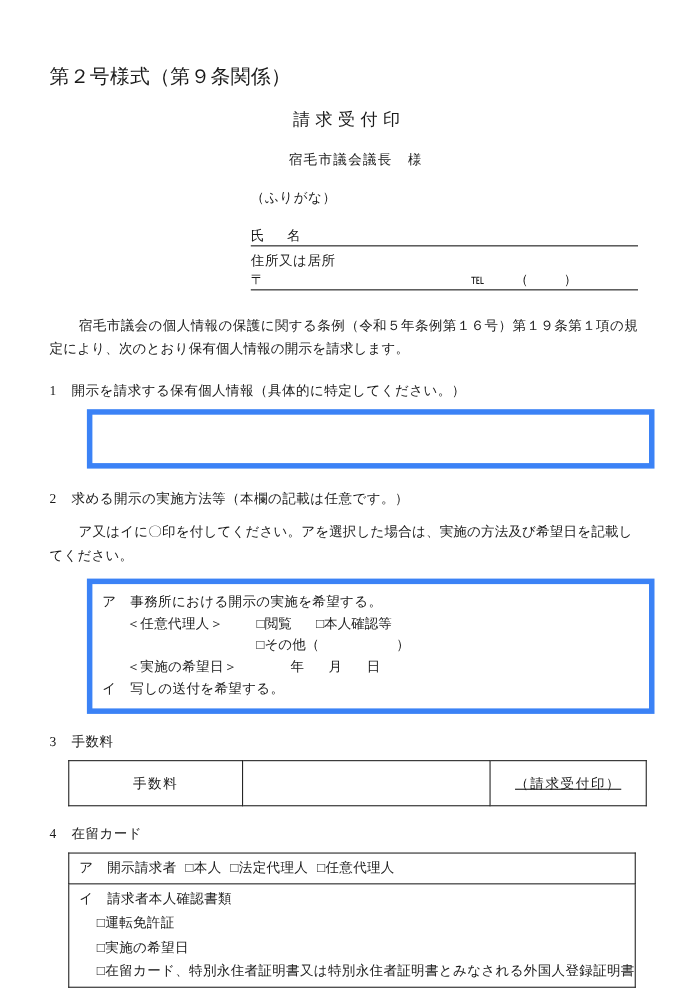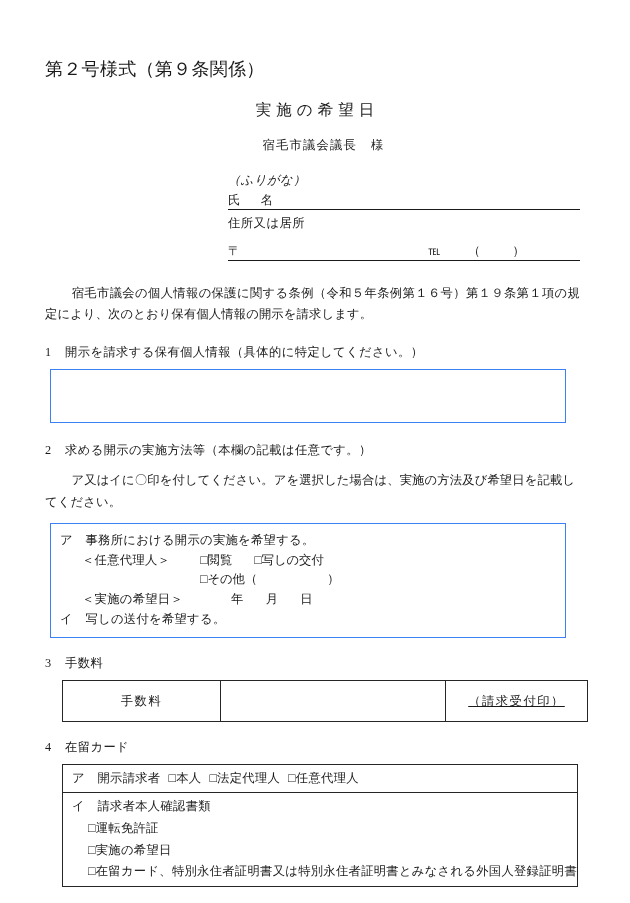--- a/index.html
+++ b/index.html
@@ -55,35 +55,34 @@
   }
   .addressee .suffix { margin-left: 14px; }
 
   
   .applicant {
     margin: 0 0 0 183px;
     width: 352px;
   }
   .furigana {
     letter-spacing: .5px;
-    margin-bottom: 1px;
-    font-style: italic;
+    margin-bottom: 15px;
   }
   .ruled {
     border-bottom: 1px solid #1a1a1a;
     padding-bottom: 1px;
     margin-bottom: 4px;
     position: relative;
     height: 17px;
   }
   .ruled .lbl { letter-spacing: .5px; }
   .name-gap { display: inline-block; width: 20px; }
   .plain-row {
     letter-spacing: .5px;
-    margin-bottom: 11px;
+    margin-bottom: 0;
     height: 17px;
   }
   .zip-row {
     position: relative;
   }
   .zip-row .tel {
     position: absolute;
     left: 200px;
     top: 0;
   }
@@ -116,23 +115,23 @@
 
   .note {
     margin: 10px 0 10px 0;
     text-indent: 14px;
     line-height: 1.72;
     letter-spacing: .15px;
   }
 
   
   .box {
-    border: 1px solid #3b82f6;
+    border: 5px solid #3b82f6;
     box-sizing: border-box;
-    margin-left: 5px;
+    margin-left: 34px;
     width: 516px;
   }
   .box-blank { height: 54px; }
 
   .box-method {
     padding: 7px 0 7px 9px;
     line-height: 1.62;
     letter-spacing: .3px;
   }
   .m-row { white-space: pre; }
@@ -182,21 +181,21 @@
   }
   .id-list li { padding-left: 16px; letter-spacing: .3px; }
 </style>
 </head>
 <body>
 
 <div class="page">
 
   <div class="form-no">第２号様式（第９条関係）</div>
 
-  <div class="doc-title">実施の希望日</div>
+  <div class="doc-title">請求受付印</div>
 
 
   <div class="addressee">
     <span>宿毛市議会議長</span><span class="suffix">様</span>
   </div>
 
   <div class="applicant">
     <div class="furigana">（ふりがな）</div>
     <div class="ruled">
       <span class="lbl">氏</span><span class="name-gap"></span><span class="lbl">名</span>
@@ -215,21 +214,21 @@
     <span class="num">1</span><span>開示を請求する保有個人情報（具体的に特定してください。）</span>
   </div>
   <div class="box box-blank"></div>
 
   <div class="sec-head">
     <span class="num">2</span><span>求める開示の実施方法等（本欄の記載は任意です。）</span>
   </div>
   <div class="note">　ア又はイに〇印を付してください。アを選択した場合は、実施の方法及び希望日を記載してください。</div>
   <div class="box box-method">
     <div class="m-row"><span>ア　事務所における開示の実施を希望する。</span></div>
-    <div class="m-row"><span class="m-indent"></span><span>＜任意代理人＞</span><span class="m-tab"></span><span class="cb">□閲覧</span><span class="m-tab2"></span><span class="cb">□写しの交付</span></div>
+    <div class="m-row"><span class="m-indent"></span><span>＜任意代理人＞</span><span class="m-tab"></span><span class="cb">□閲覧</span><span class="m-tab2"></span><span class="cb">□本人確認等</span></div>
     <div class="m-row"><span class="m-indent"></span><span style="display:inline-block;width:88px"></span><span class="m-tab"></span><span class="cb">□その他（</span><span style="display:inline-block;width:70px"></span><span class="paren-wide">）</span></div>
     <div class="m-row"><span class="m-indent"></span><span>＜実施の希望日＞</span><span class="m-tab"></span><span style="display:inline-block;width:18px"></span><span>年</span><span class="m-tab2"></span><span>月</span><span class="m-tab2"></span><span>日</span></div>
     <div class="m-row"><span>イ　写しの送付を希望する。</span></div>
   </div>
 
   <div class="sec-head tight">
     <span class="num">3</span><span>手数料</span>
   </div>
   <table class="grid">
     <tbody>

